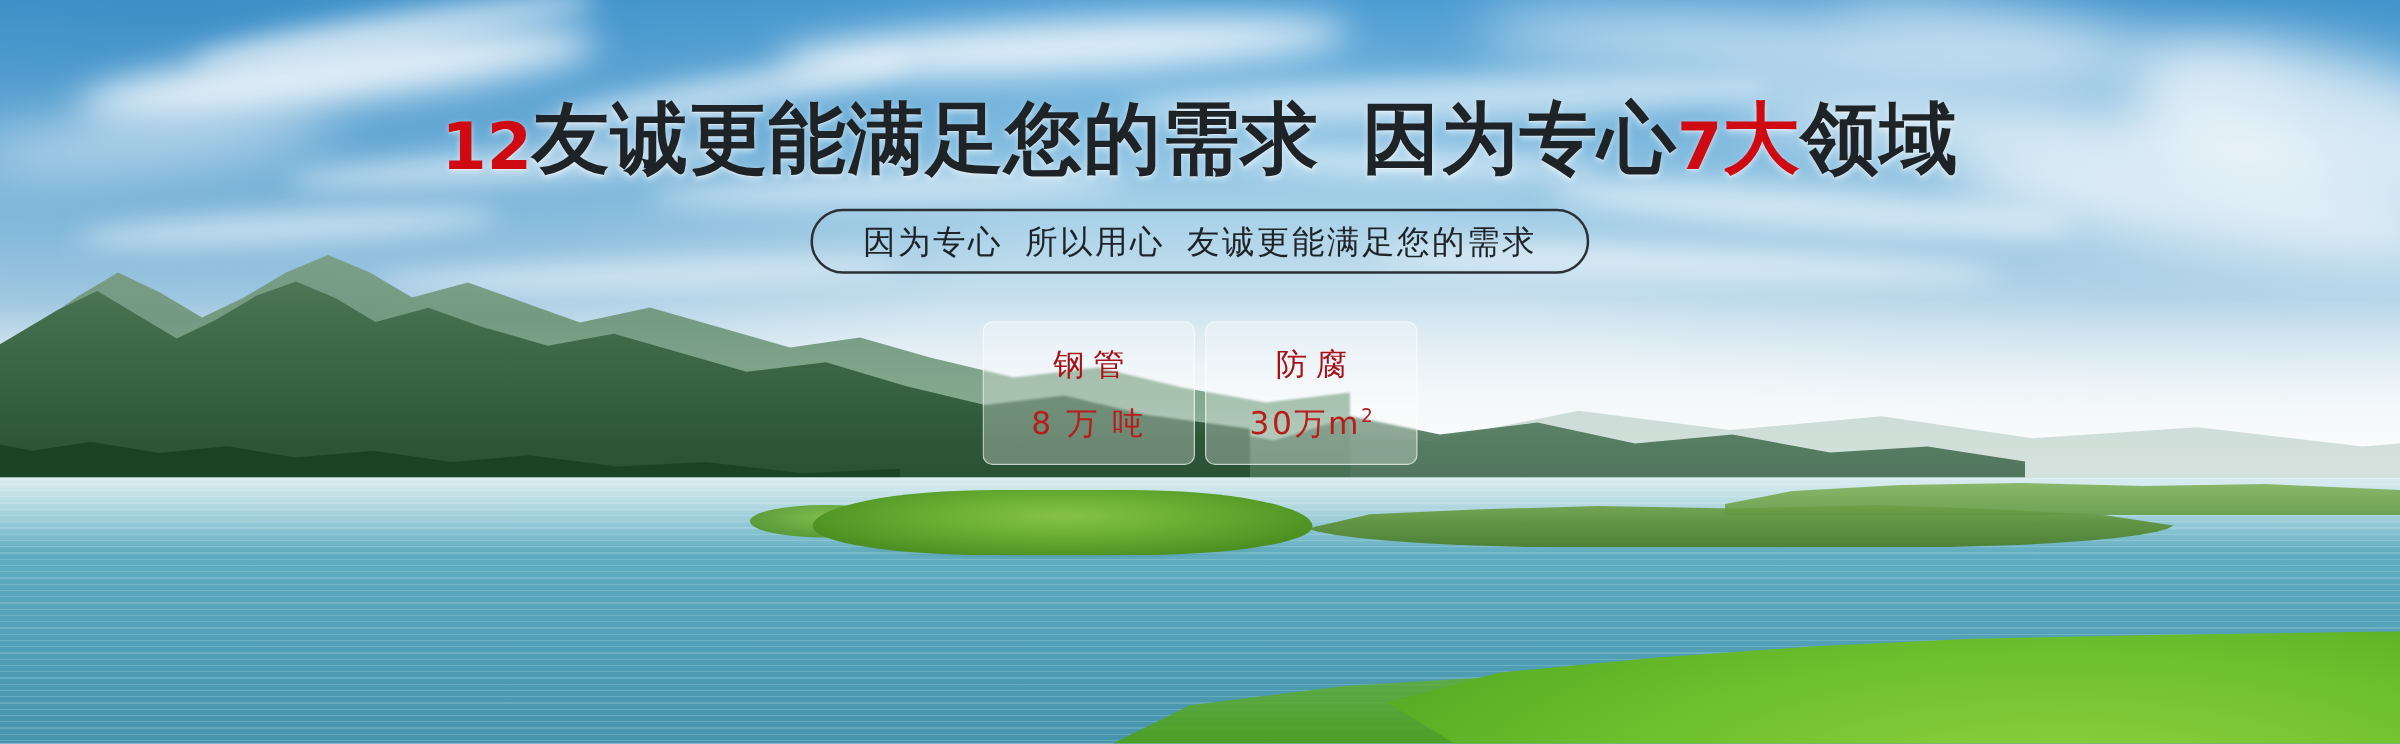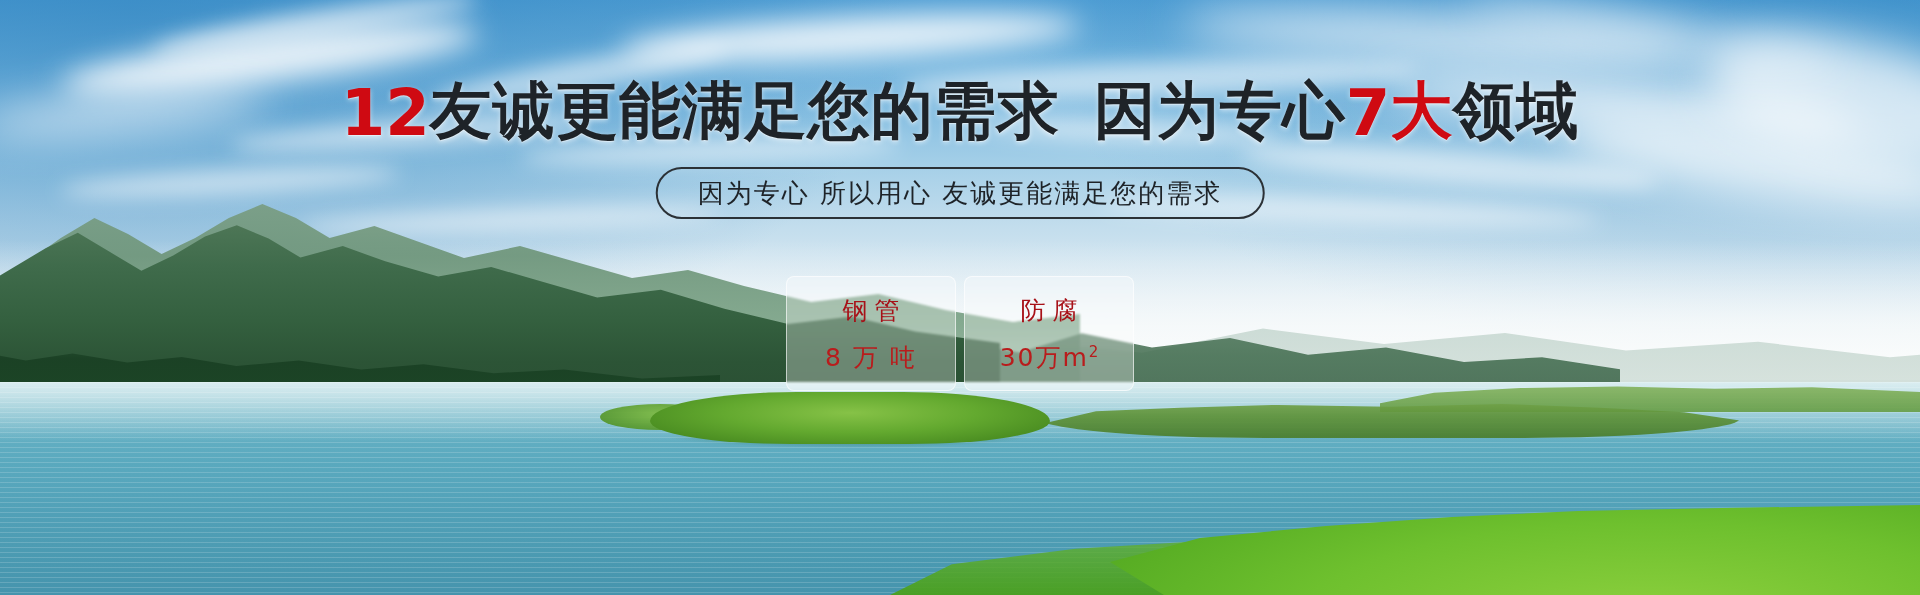--- a/index.html
+++ b/index.html
@@ -201,21 +201,21 @@
     font-size:62px;
     font-weight:bold;
     letter-spacing:1px;
     line-height:1;
     color:#1e2328;
     white-space:nowrap;
     text-shadow:0 2px 5px rgba(255,255,255,.55), 0 1px 0 rgba(255,255,255,.4);
   }
   .headline .num {
     color:#cf0a12;
-    font-size:64px;
+    font-size:52px;
     font-weight:bold;
     vertical-align:-3px;
     letter-spacing:0px;
   }
   .headline .red {
     color:#cf0a12;
   }
   .headline .gap { display:inline-block; width:34px; }
 
   
@@ -225,25 +225,26 @@
     height:52px;
     padding:0 40px;
     display:flex; align-items:center; justify-content:center;
     border:2px solid #2b3136;
     border-radius:28px;
     font-size:26px;
     color:#1e2328;
     letter-spacing:2px;
     white-space:nowrap;
     background:transparent;
+    font-family:Liberation Mono, monospace;
   }
 
   
   .cards {
-    position:absolute; left:50%; top:276px;
+    position:absolute; left:50%; top:257px;
     transform:translateX(-50%);
     display:flex;
     gap:8px;
     justify-content:flex-end;
   }
   .card {
     width:170px; height:115px;
     background:rgba(255,255,255,.30);
     border:1px solid rgba(255,255,255,.62);
     border-radius:8px;

